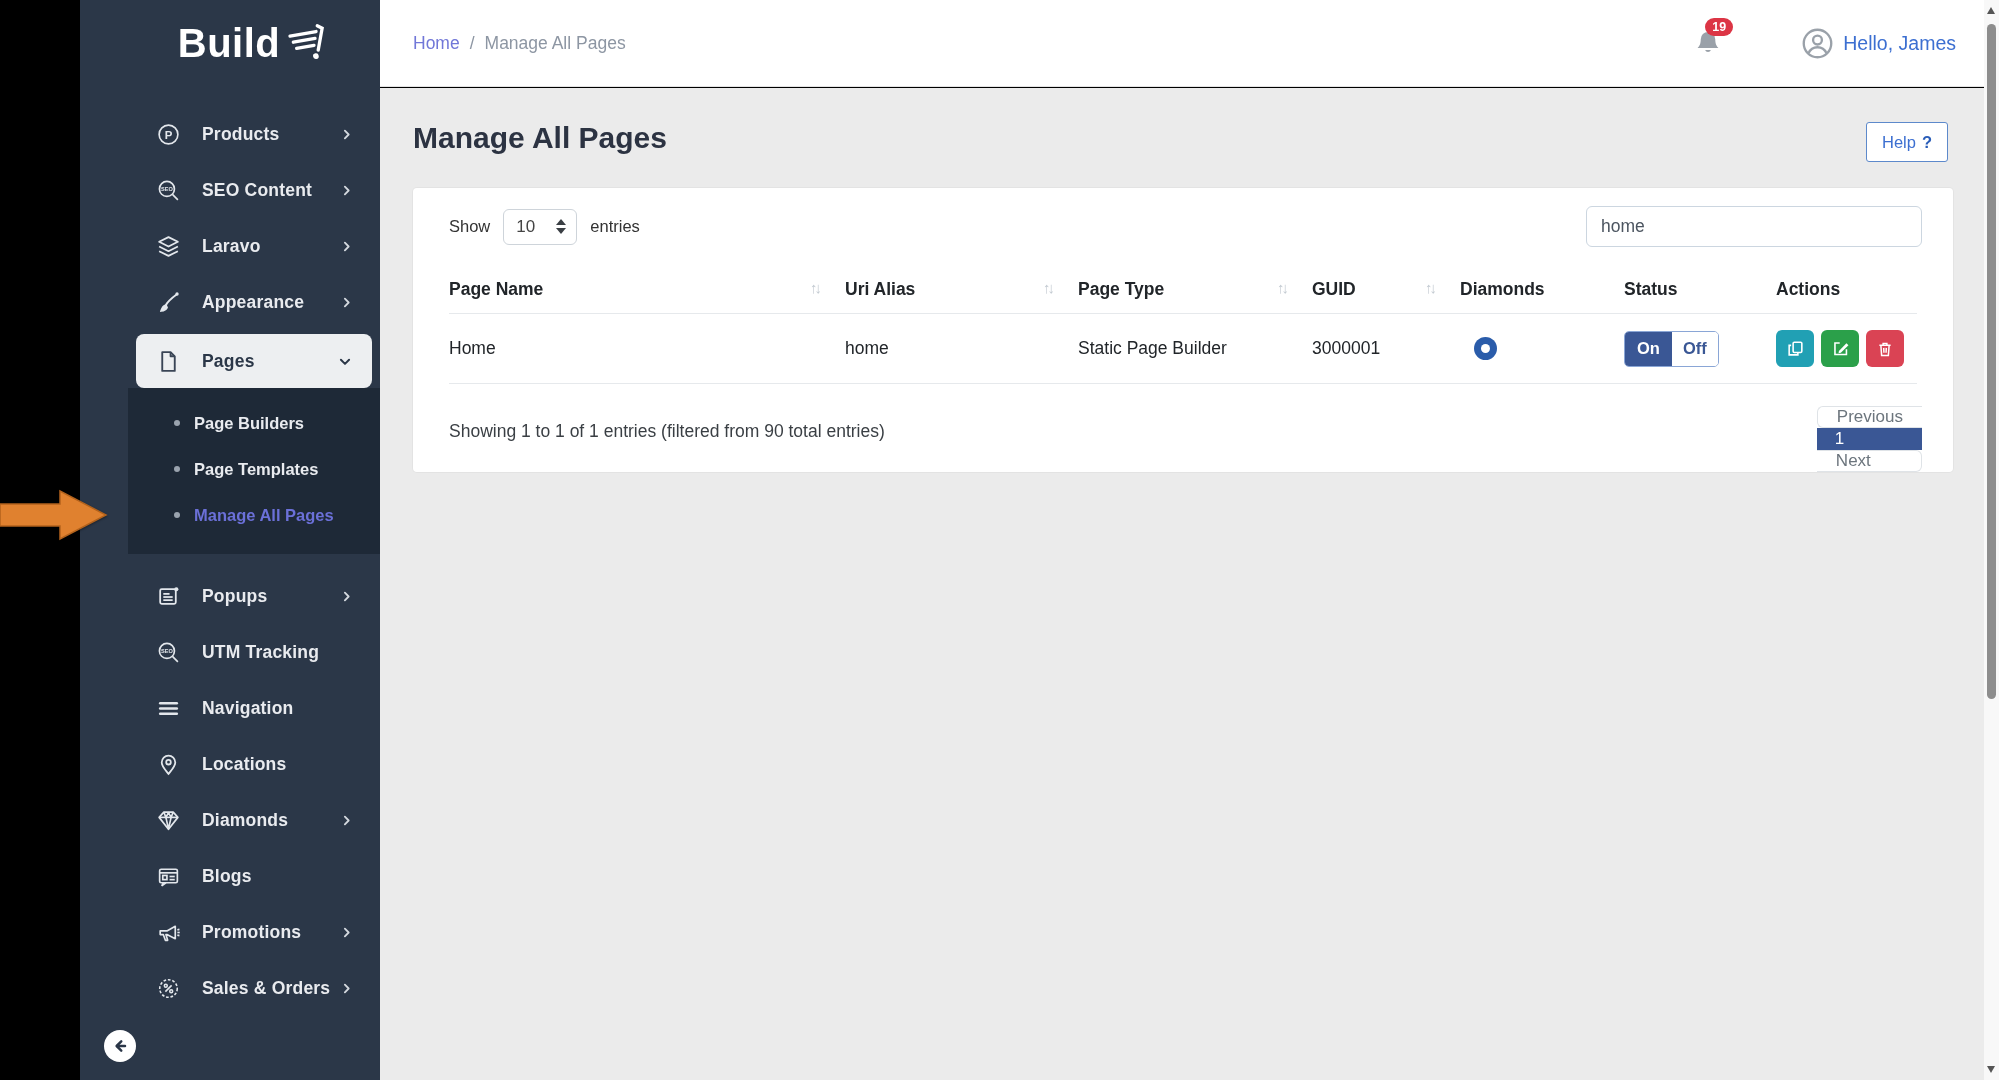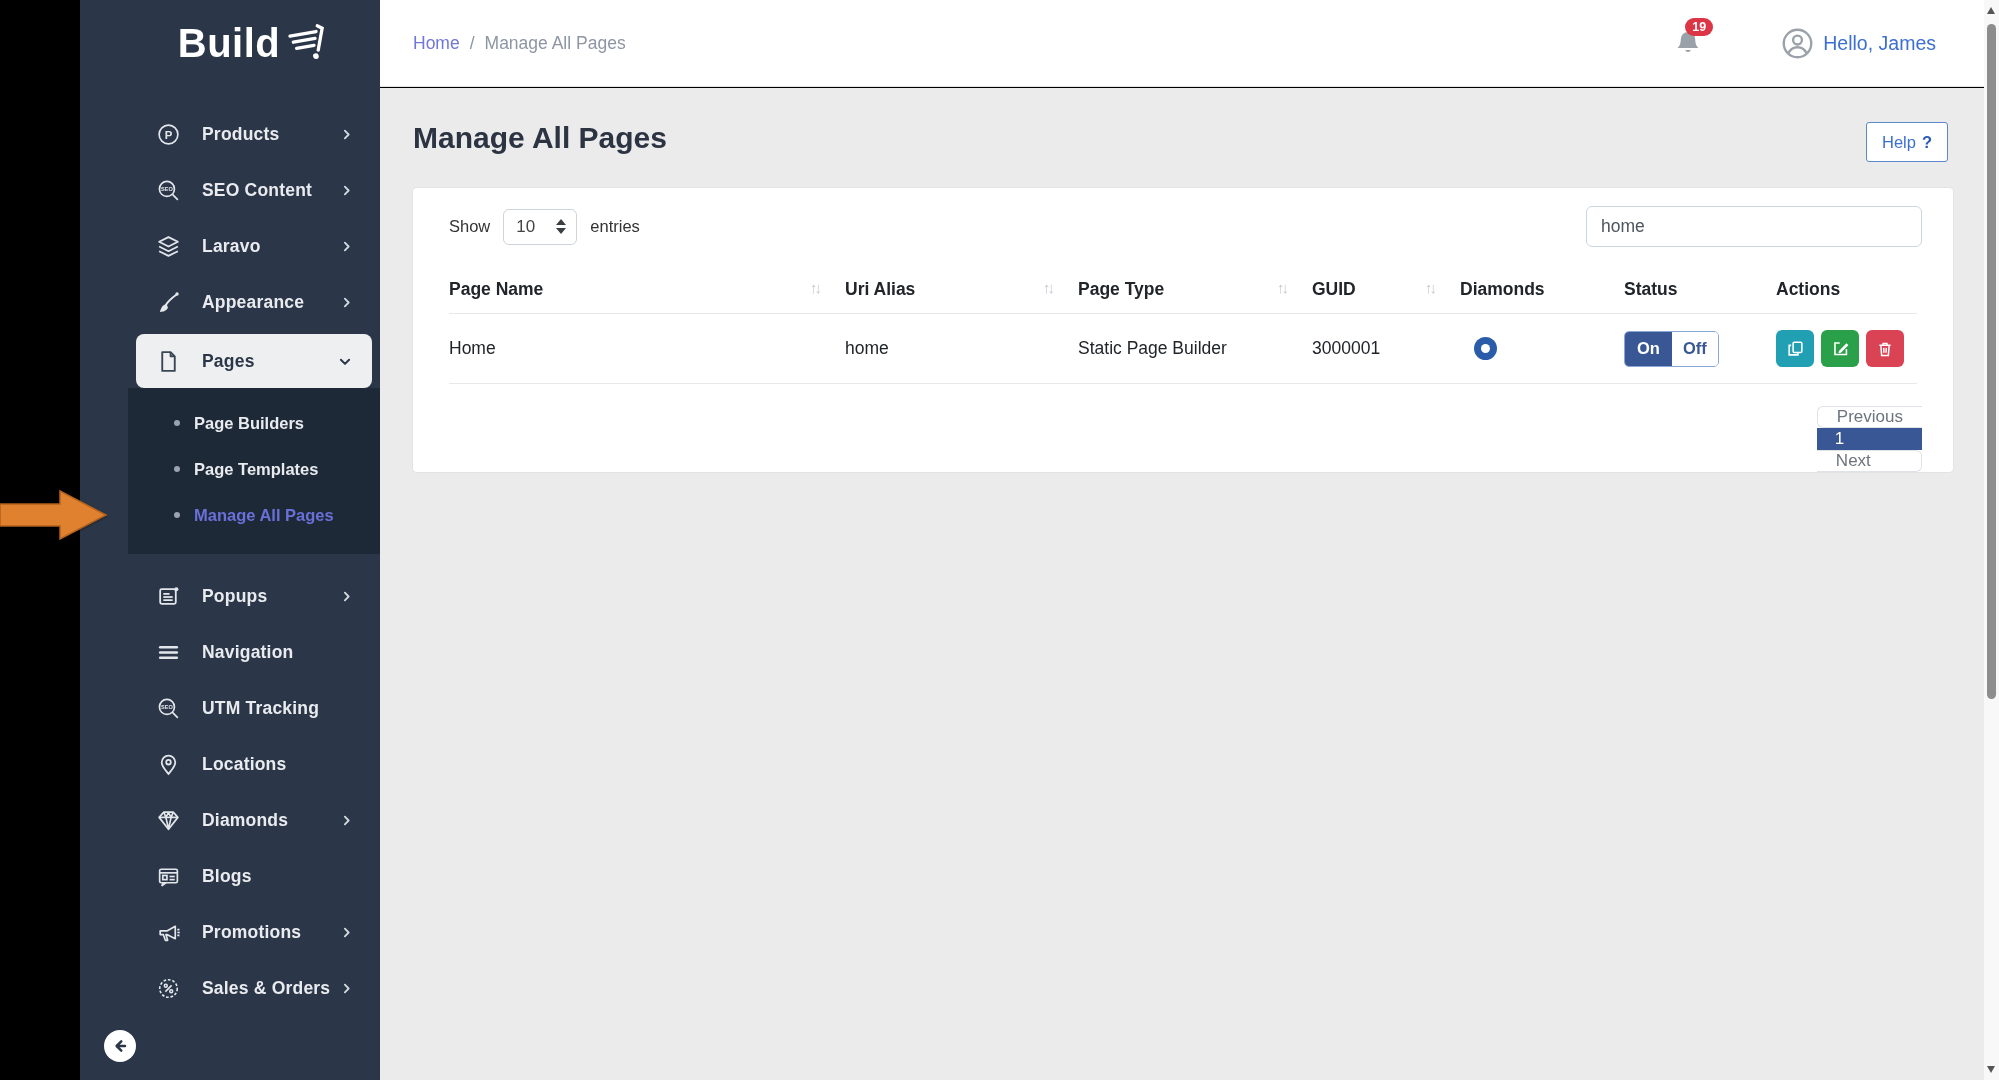--- a/index.html
+++ b/index.html
@@ -31,21 +31,21 @@
 
   
   .anno-arrow { position:absolute; left:0; top:489px; z-index:5; filter:drop-shadow(0 1px 1px rgba(0,0,0,.4)); }
 
   
   .topbar { position:absolute; left:380px; top:0; width:1604px; height:87px; background:#fff; border-bottom:1px solid #e3e3e3; display:flex; align-items:center; }
   .breadcrumb { margin-left:33px; font-size:17.5px; display:flex; gap:10px; align-items:center; }
   .bc-home { color:#7177d8; cursor:pointer; }
   .bc-sep { color:#8d96a3; }
   .bc-cur { color:#8d96a3; }
-  .topbar-right { margin-left:auto; display:flex; align-items:center; margin-right:48px; }
+  .topbar-right { margin-left:auto; display:flex; align-items:center; margin-right:28px; }
   .bell-wrap { position:relative; margin-right:78px; cursor:pointer; }
   .badge { position:absolute; top:-9px; left:12px; background:#dc3545; color:#fff; font-size:12.5px; font-weight:700; border-radius:10px; padding:2px 7px 2px 7px; }
   .avatar { width:33px; height:33px; color:#9aa1a9; margin-right:9px; cursor:pointer; }
   .greeting { color:#3c6fd1; font-size:19.5px; cursor:pointer; }
 
   
   .content { position:absolute; left:380px; top:88px; width:1604px; height:992px; background:#ebebeb; }
   .page-title { position:absolute; left:33px; top:33px; font-size:30px; font-weight:700; color:#2c3342; }
   .help-btn { position:absolute; left:1486px; top:34px; width:82px; height:40px; background:#fff; border:1px solid #5d89cb; border-radius:3px; display:flex; align-items:center; justify-content:center; gap:6px; cursor:pointer; }
   .help-label { color:#3c6fd1; font-size:16.5px; }
@@ -220,38 +220,38 @@
       <span class="mi-label">Popups</span>
       <span class="mi-chevron">
           <svg width="13" height="13" viewBox="0 0 24 24" fill="none" stroke="currentColor" stroke-width="3.4" stroke-linecap="round" stroke-linejoin="round">
             <polyline points="9 5 16 12 9 19"></polyline>
           </svg>
         </span>
     </div>
 
     <div class="menu-item">
       <span class="mi-icon">
+        <svg width="25" height="25" viewBox="0 0 24 24" fill="none" stroke="currentColor" stroke-width="1.6">
+            <circle cx="10.5" cy="10.5" r="7.2"></circle>
+            <line x1="15.8" y1="15.8" x2="21" y2="21"></line>
+            <text x="10.5" y="12.6" text-anchor="middle" font-size="5.4" font-weight="bold" fill="currentColor" stroke="none" font-family="Liberation Sans, sans-serif">SEO</text>
+          </svg>
+      </span>
+      <span class="mi-label">UTM Tracking</span>
+    </div>
+
+    <div class="menu-item">
+      <span class="mi-icon">
         <svg width="25" height="25" viewBox="0 0 24 24" fill="none" stroke="currentColor" stroke-width="2.4" stroke-linecap="round">
             <line x1="4" y1="7" x2="20" y2="7"></line>
             <line x1="4" y1="12" x2="20" y2="12"></line>
             <line x1="4" y1="17" x2="20" y2="17"></line>
           </svg>
       </span>
       <span class="mi-label">Navigation</span>
-    </div>
-
-    <div class="menu-item">
-      <span class="mi-icon">
-        <svg width="25" height="25" viewBox="0 0 24 24" fill="none" stroke="currentColor" stroke-width="1.6">
-            <circle cx="10.5" cy="10.5" r="7.2"></circle>
-            <line x1="15.8" y1="15.8" x2="21" y2="21"></line>
-            <text x="10.5" y="12.6" text-anchor="middle" font-size="5.4" font-weight="bold" fill="currentColor" stroke="none" font-family="Liberation Sans, sans-serif">SEO</text>
-          </svg>
-      </span>
-      <span class="mi-label">UTM Tracking</span>
     </div>
 
     <div class="menu-item">
       <span class="mi-icon">
         <svg width="25" height="25" viewBox="0 0 24 24" fill="none" stroke="currentColor" stroke-width="1.7">
             <path d="M12 21 C8.5 16.6 5.5 13.6 5.5 10 a6.5 6.5 0 0 1 13 0 c0 3.6 -3 6.6 -6.5 11 z"></path>
             <circle cx="12" cy="9.8" r="2.2"></circle>
           </svg>
       </span>
       <span class="mi-label">Locations</span>
@@ -458,20 +458,21 @@
                     </svg>
                   </span>
               </button>
             </span>
           </td>
         </tr>
       </tbody>
     </table>
 
     <div class="footer-row">
+      <span class="summary">Showing 1 to 1 of 1 entries (filtered from 90 total entries)</span>
       <div class="pagination">
         <span class="pg-item pg-prev">Previous</span>
         <span class="pg-item pg-cur">1</span>
         <span class="pg-item pg-next">Next</span>
       </div>
     </div>
 
   </section>
 </main>
 

